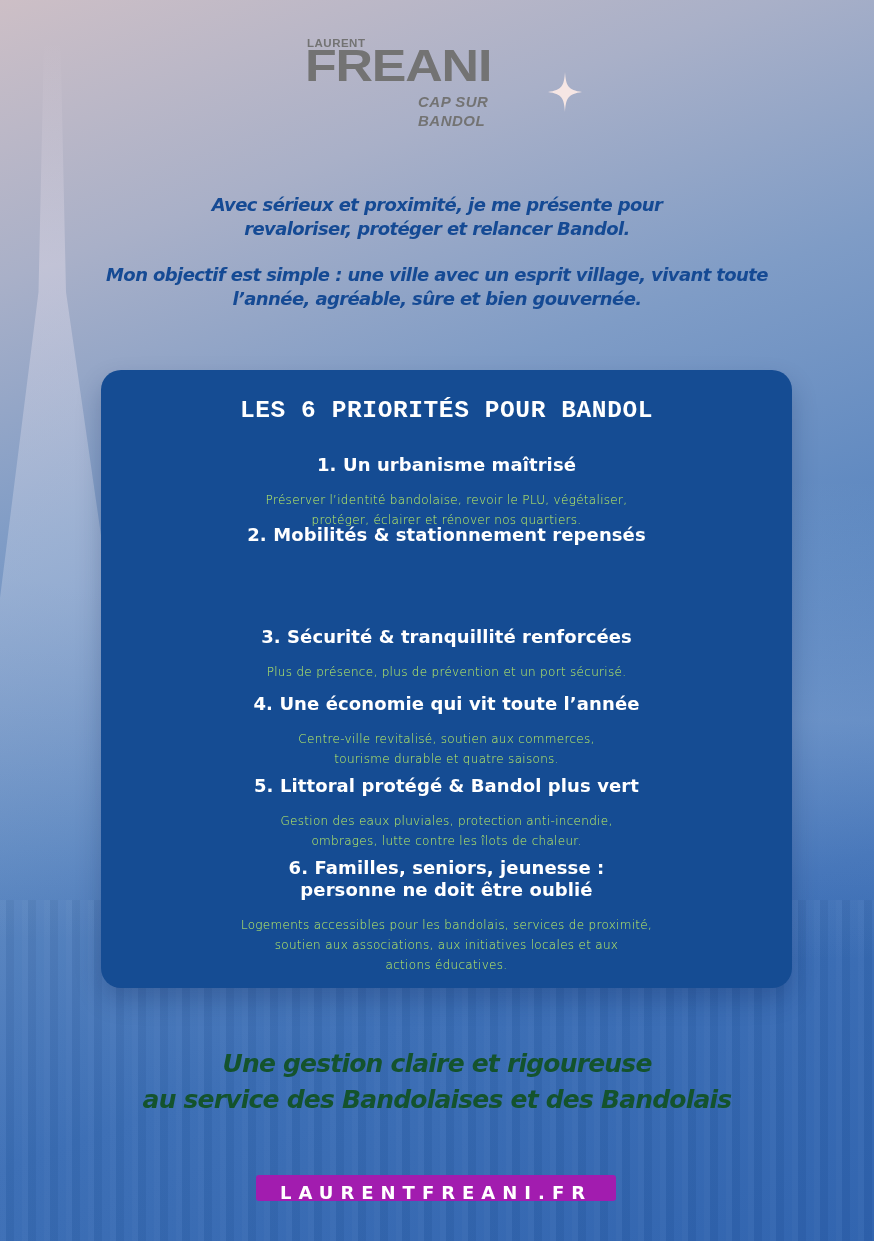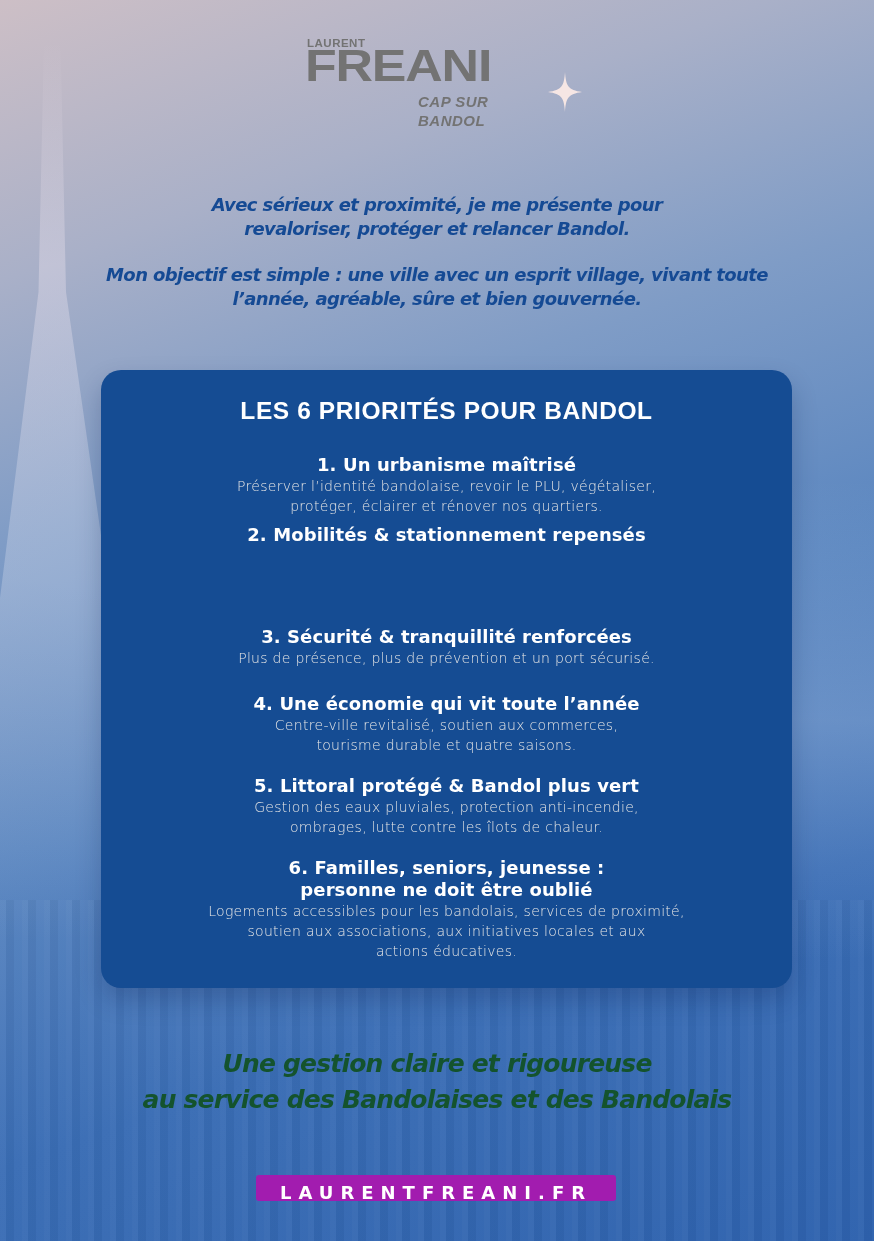--- a/index.html
+++ b/index.html
@@ -26,24 +26,24 @@
     .logo .big { position: absolute; left: 0; top: 7px; font-family: "Liberation Sans", sans-serif; font-weight: 900; font-size: 44px; letter-spacing: -1px; line-height: 44px; transform: scaleX(1.18); transform-origin: left; }
     .logo .tag { position: absolute; left: 113px; top: 55px; font-family: "Liberation Sans", sans-serif; font-weight: 700; font-style: italic; font-size: 15px; line-height: 19px; letter-spacing: 0.5px; }
     .sparkle { position: absolute; left: 243px; top: 35px; width: 34px; height: 40px; }
     .intro { position: absolute; left: 40px; top: 193px; width: 794px; text-align: center; color: #154a94; font-family: "DejaVu Sans", sans-serif; font-weight: 700; font-style: italic; font-size: 18px; line-height: 24px; letter-spacing: -0.6px; }
     .intro p { margin: 0 0 22px 0; }
     .card {
       position: absolute; left: 101px; top: 370px; width: 691px; height: 618px;
       background: #154c93; border-radius: 20px; color: #fff; text-align: center;
       box-shadow: 0 12px 24px rgba(10,30,80,0.25);
     }
-    .card h1 { margin: 0; position: absolute; top: 27px; left: 0; right: 0; font-family: Liberation Sans, sans-serif; font-weight: 700; font-size: 24.5px; letter-spacing: 0.6px; }
+    .card h1 { margin: 0; position: absolute; top: 27px; left: 0; right: 0; font-family: Liberation Mono, monospace; font-weight: 700; font-size: 24.5px; letter-spacing: 0.6px; }
     .prio { position: absolute; left: 0; right: 0; }
     .prio .t { font-family: "DejaVu Sans", sans-serif; font-weight: 700; font-size: 18px; line-height: 22px; letter-spacing: 0.1px; }
-    .prio .d { font-family: "DejaVu Sans", sans-serif; font-size: 14px; line-height: 20px; letter-spacing: 0.3px; font-weight: 300; color: #e5e5e5; }
+    .prio .d { font-family: "DejaVu Sans", sans-serif; font-size: 12px; line-height: 20px; letter-spacing: 0.3px; font-weight: 300; color: #bef264; margin-top: 14px; }
     .slogan { position: absolute; left: 40px; top: 1046px; width: 794px; text-align: center; color: #14532d; font-family: "DejaVu Sans", sans-serif; font-weight: 700; font-style: italic; font-size: 25px; line-height: 36px; letter-spacing: -0.8px; }
     .url { position: absolute; left: 256px; top: 1175px; width: 360px; height: 26px; background: #a21caf; border-radius: 3px; color: #fff; text-align: center; line-height: 35px; font-family: "DejaVu Sans", sans-serif; font-weight: 700; font-size: 18px; letter-spacing: 7px; }
   </style>
 </head>
 <body>
 
 <div class="bg-church"></div>
 <div class="bg-right"></div>
 <div class="bg-water"></div>
 

